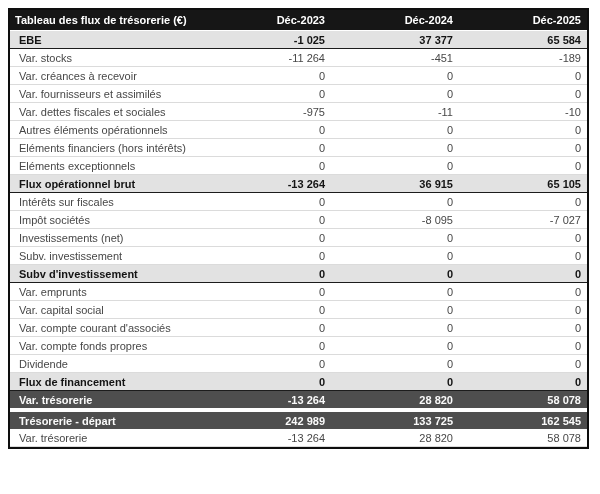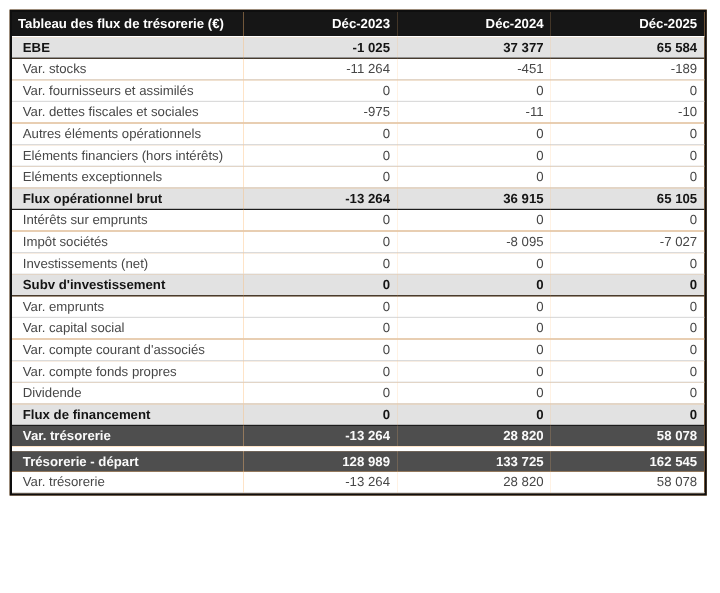--- a/index.html
+++ b/index.html
@@ -95,20 +95,26 @@
           <td class="num">37 377</td>
           <td class="num">65 584</td>
         </tr>
         <tr class="normal">
           <td class="label">Var. stocks</td>
           <td class="num">-11 264</td>
           <td class="num">-451</td>
           <td class="num">-189</td>
         </tr>
         <tr class="normal">
+          <td class="label">Var. créances à recevoir</td>
+          <td class="num">0</td>
+          <td class="num">0</td>
+          <td class="num">0</td>
+        </tr>
+        <tr class="normal">
           <td class="label">Var. fournisseurs et assimilés</td>
           <td class="num">0</td>
           <td class="num">0</td>
           <td class="num">0</td>
         </tr>
         <tr class="normal">
           <td class="label">Var. dettes fiscales et sociales</td>
           <td class="num">-975</td>
           <td class="num">-11</td>
           <td class="num">-10</td>
@@ -131,33 +137,39 @@
           <td class="num">0</td>
           <td class="num">0</td>
         </tr>
         <tr class="subtotal">
           <td class="label">Flux opérationnel brut</td>
           <td class="num">-13 264</td>
           <td class="num">36 915</td>
           <td class="num">65 105</td>
         </tr>
         <tr class="normal">
-          <td class="label">Intérêts sur emprunts</td>
+          <td class="label">Intérêts sur fiscales</td>
           <td class="num">0</td>
           <td class="num">0</td>
           <td class="num">0</td>
         </tr>
         <tr class="normal">
           <td class="label">Impôt sociétés</td>
           <td class="num">0</td>
           <td class="num">-8 095</td>
           <td class="num">-7 027</td>
         </tr>
         <tr class="normal">
           <td class="label">Investissements (net)</td>
+          <td class="num">0</td>
+          <td class="num">0</td>
+          <td class="num">0</td>
+        </tr>
+        <tr class="normal">
+          <td class="label">Subv. investissement</td>
           <td class="num">0</td>
           <td class="num">0</td>
           <td class="num">0</td>
         </tr>
         <tr class="subtotal">
           <td class="label">Subv d'investissement</td>
           <td class="num">0</td>
           <td class="num">0</td>
           <td class="num">0</td>
         </tr>
@@ -211,21 +223,21 @@
   <table>
     <colgroup>
       <col>
       <col class="c-num">
       <col class="c-num">
       <col class="c-num">
     </colgroup>
     <tbody id="summary-rows">
         <tr class="dark">
           <td class="label">Trésorerie - départ</td>
-          <td class="num">128 989</td>
+          <td class="num">242 989</td>
           <td class="num">133 725</td>
           <td class="num">162 545</td>
         </tr>
         <tr class="normal">
           <td class="label">Var. trésorerie</td>
           <td class="num">-13 264</td>
           <td class="num">28 820</td>
           <td class="num">58 078</td>
         </tr>
       </tbody>

